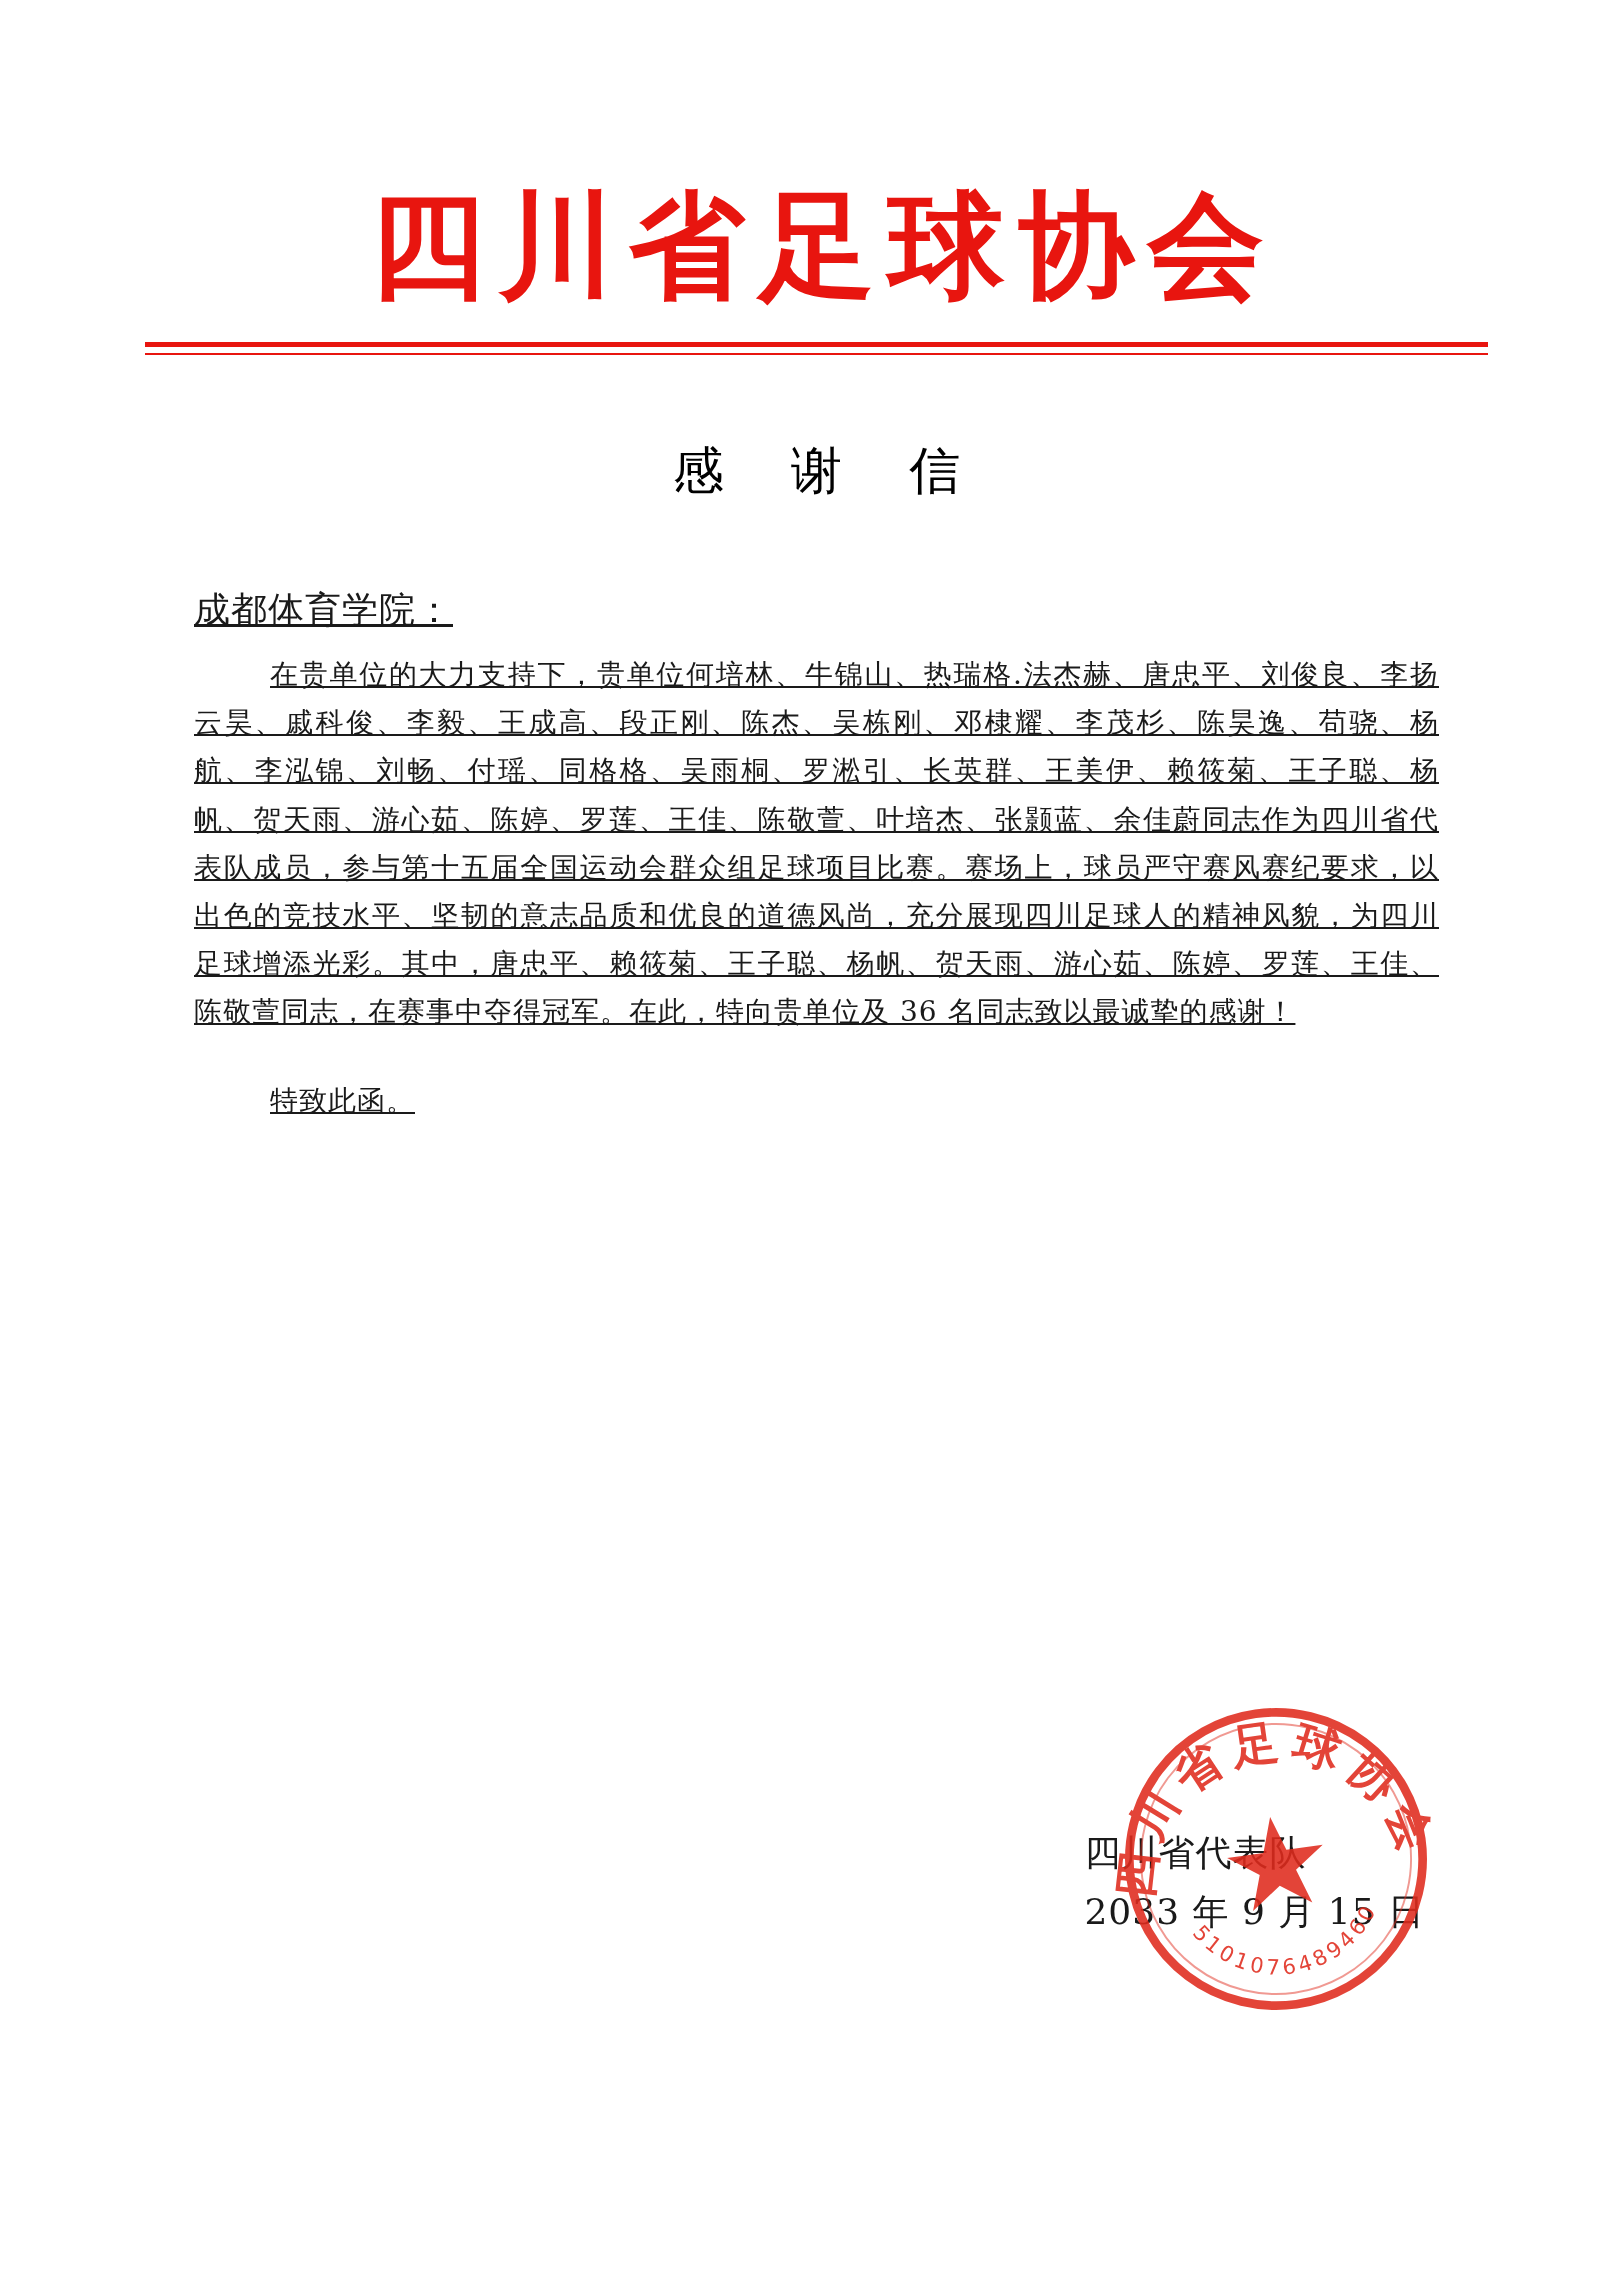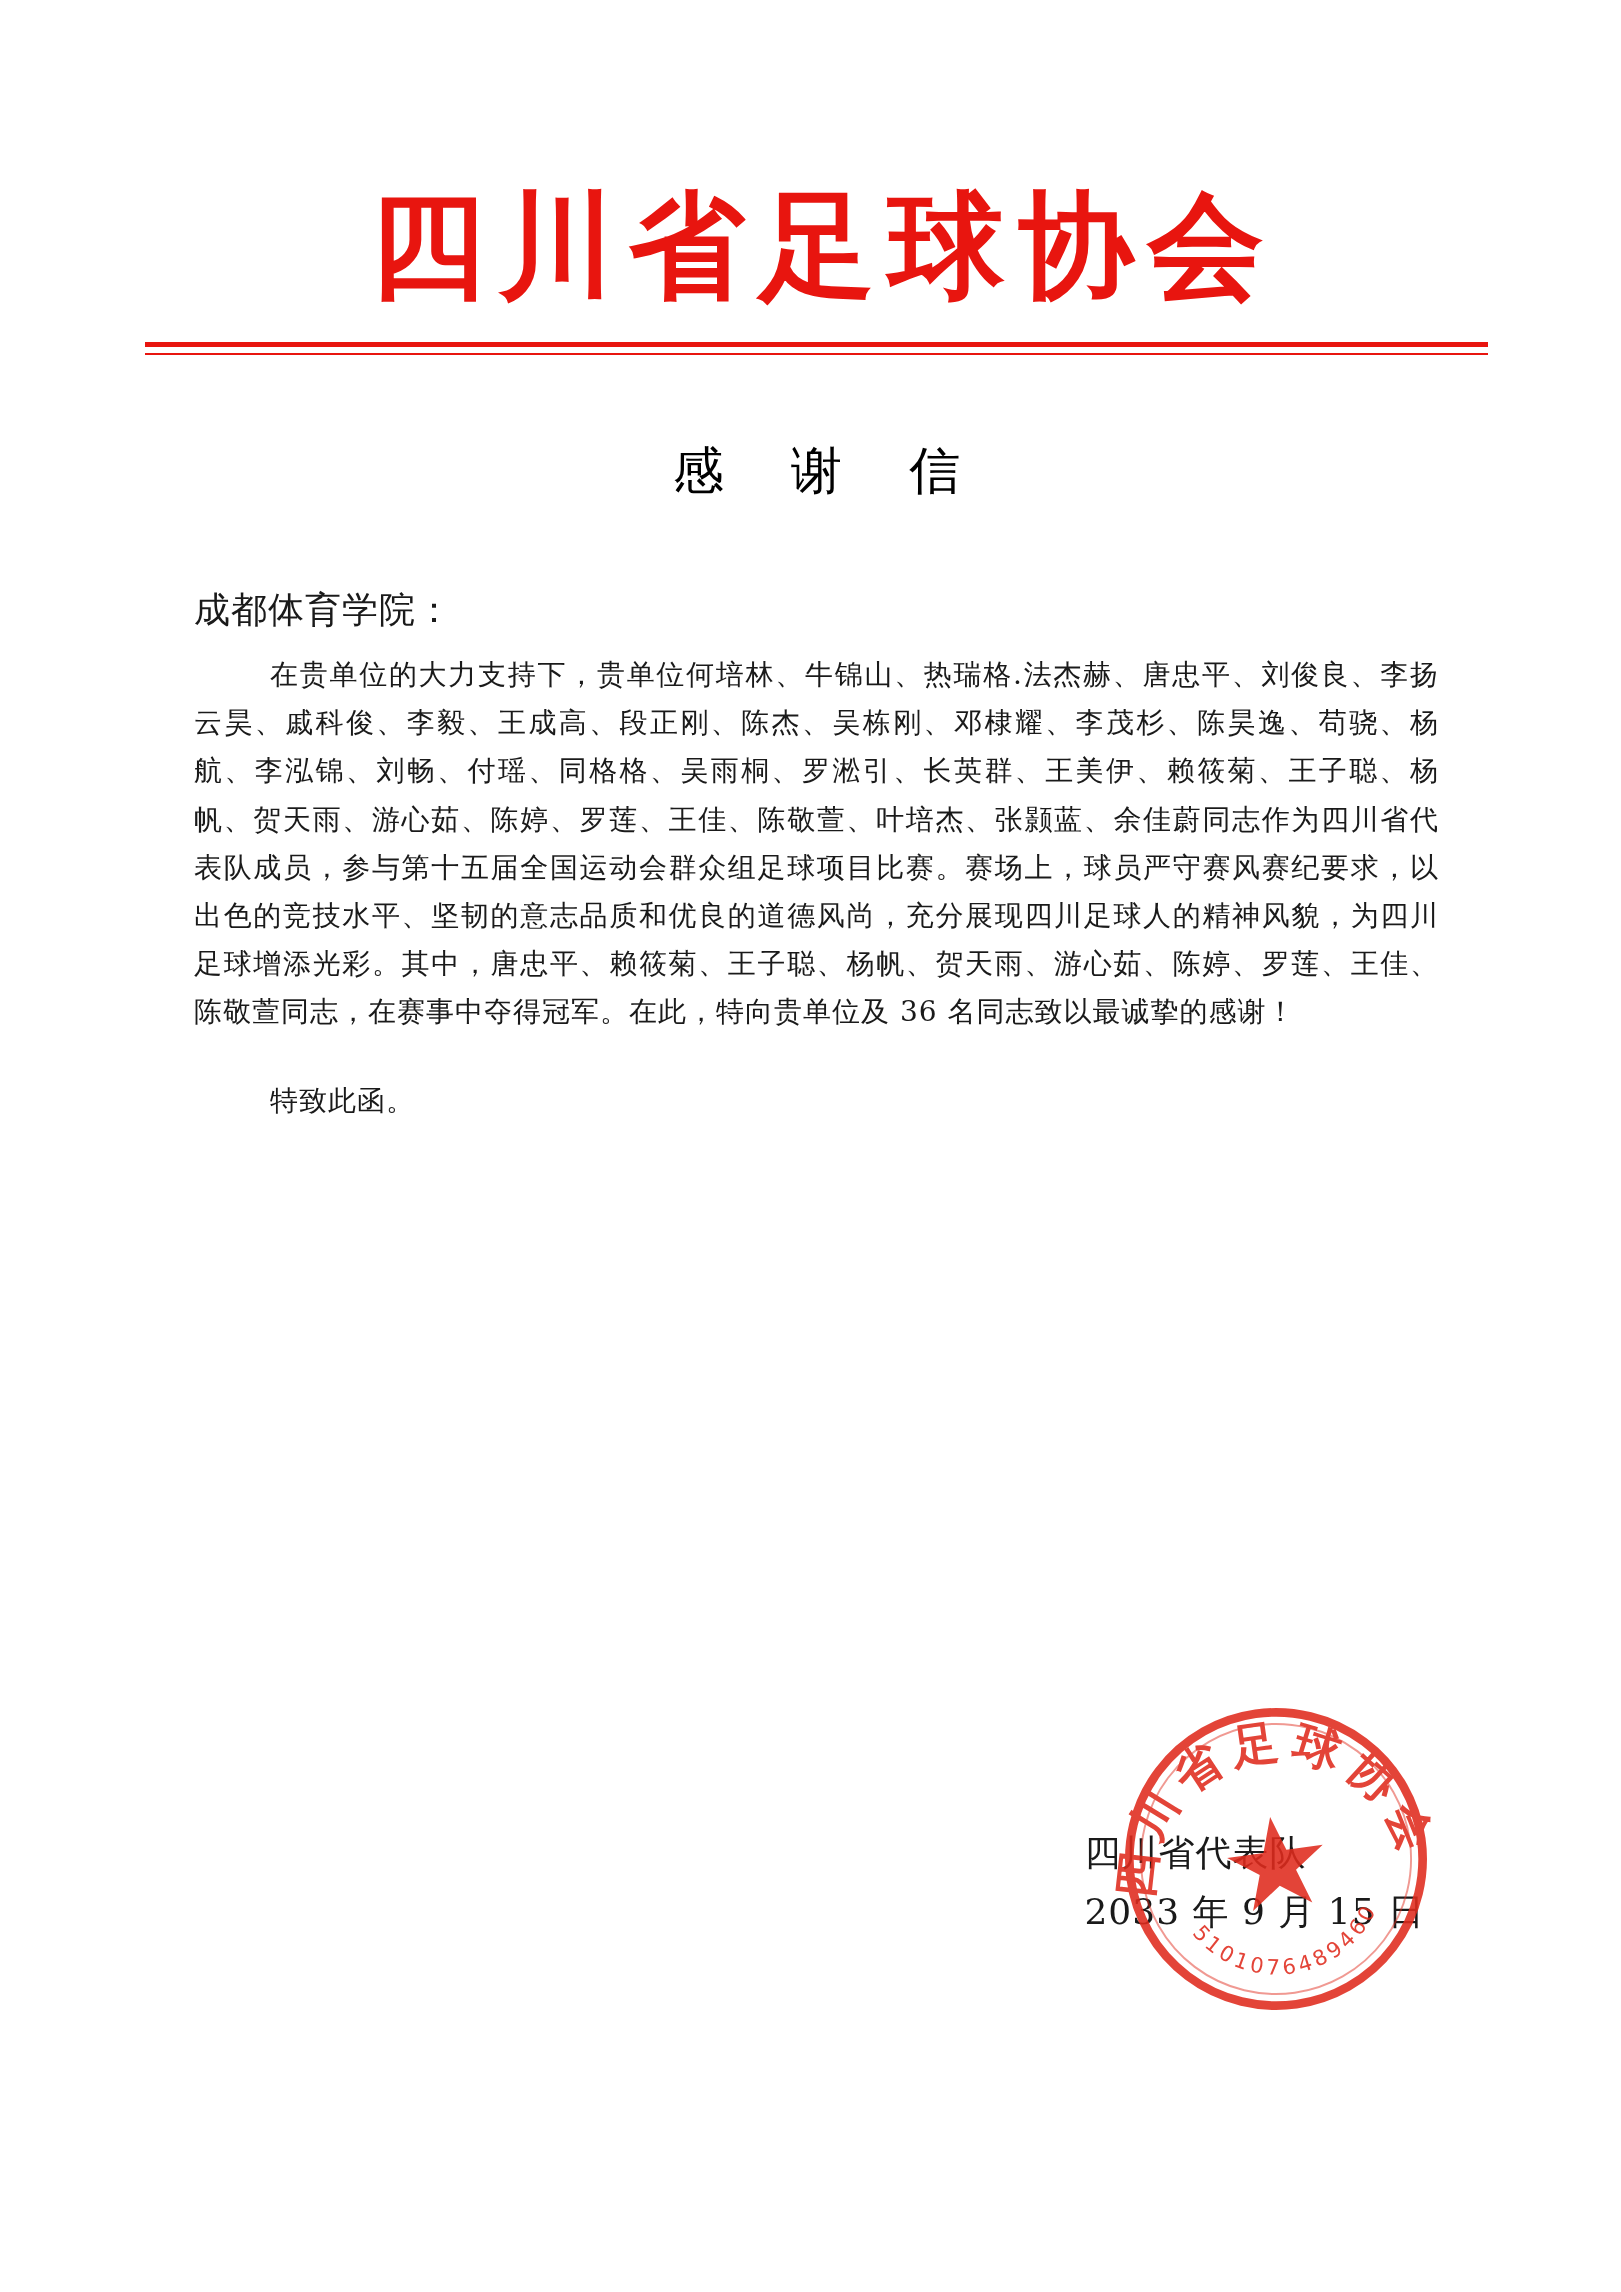--- a/index.html
+++ b/index.html
@@ -61,20 +61,21 @@
     letter-spacing: 25.5px;
     text-indent: 25.5px;
     color: #000;
   }
 
   
   .body-wrap {
     width: 1245px;
     margin: 0 auto;
     padding-top: 76px;
+    text-decoration: underline;
   }
   .salutation {
     font-size: 36px;
     line-height: 1.55;
     margin-bottom: 13.7px;
     letter-spacing: 1px;
   }
   .para {
     font-size: 28px;
     line-height: 1.72;

